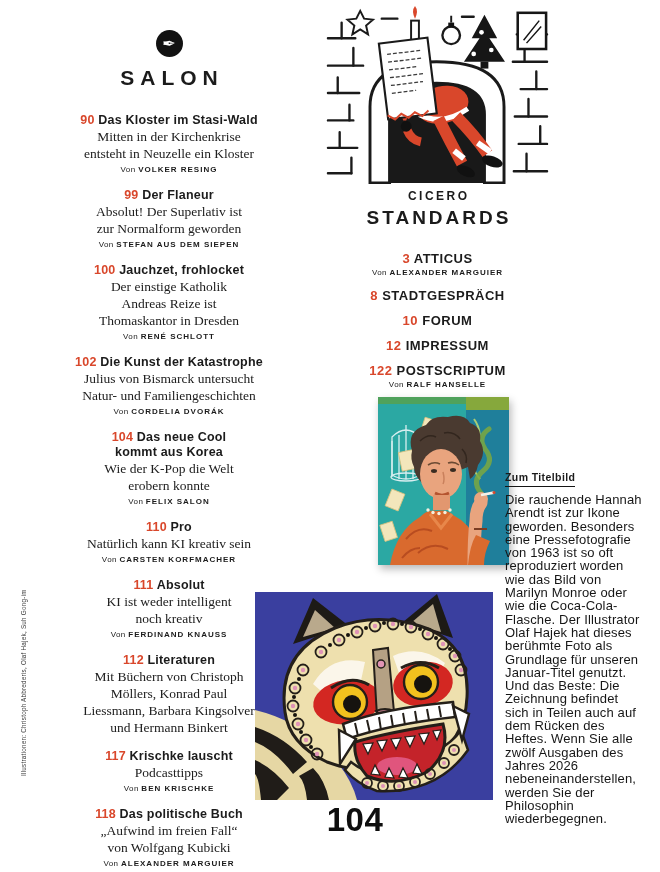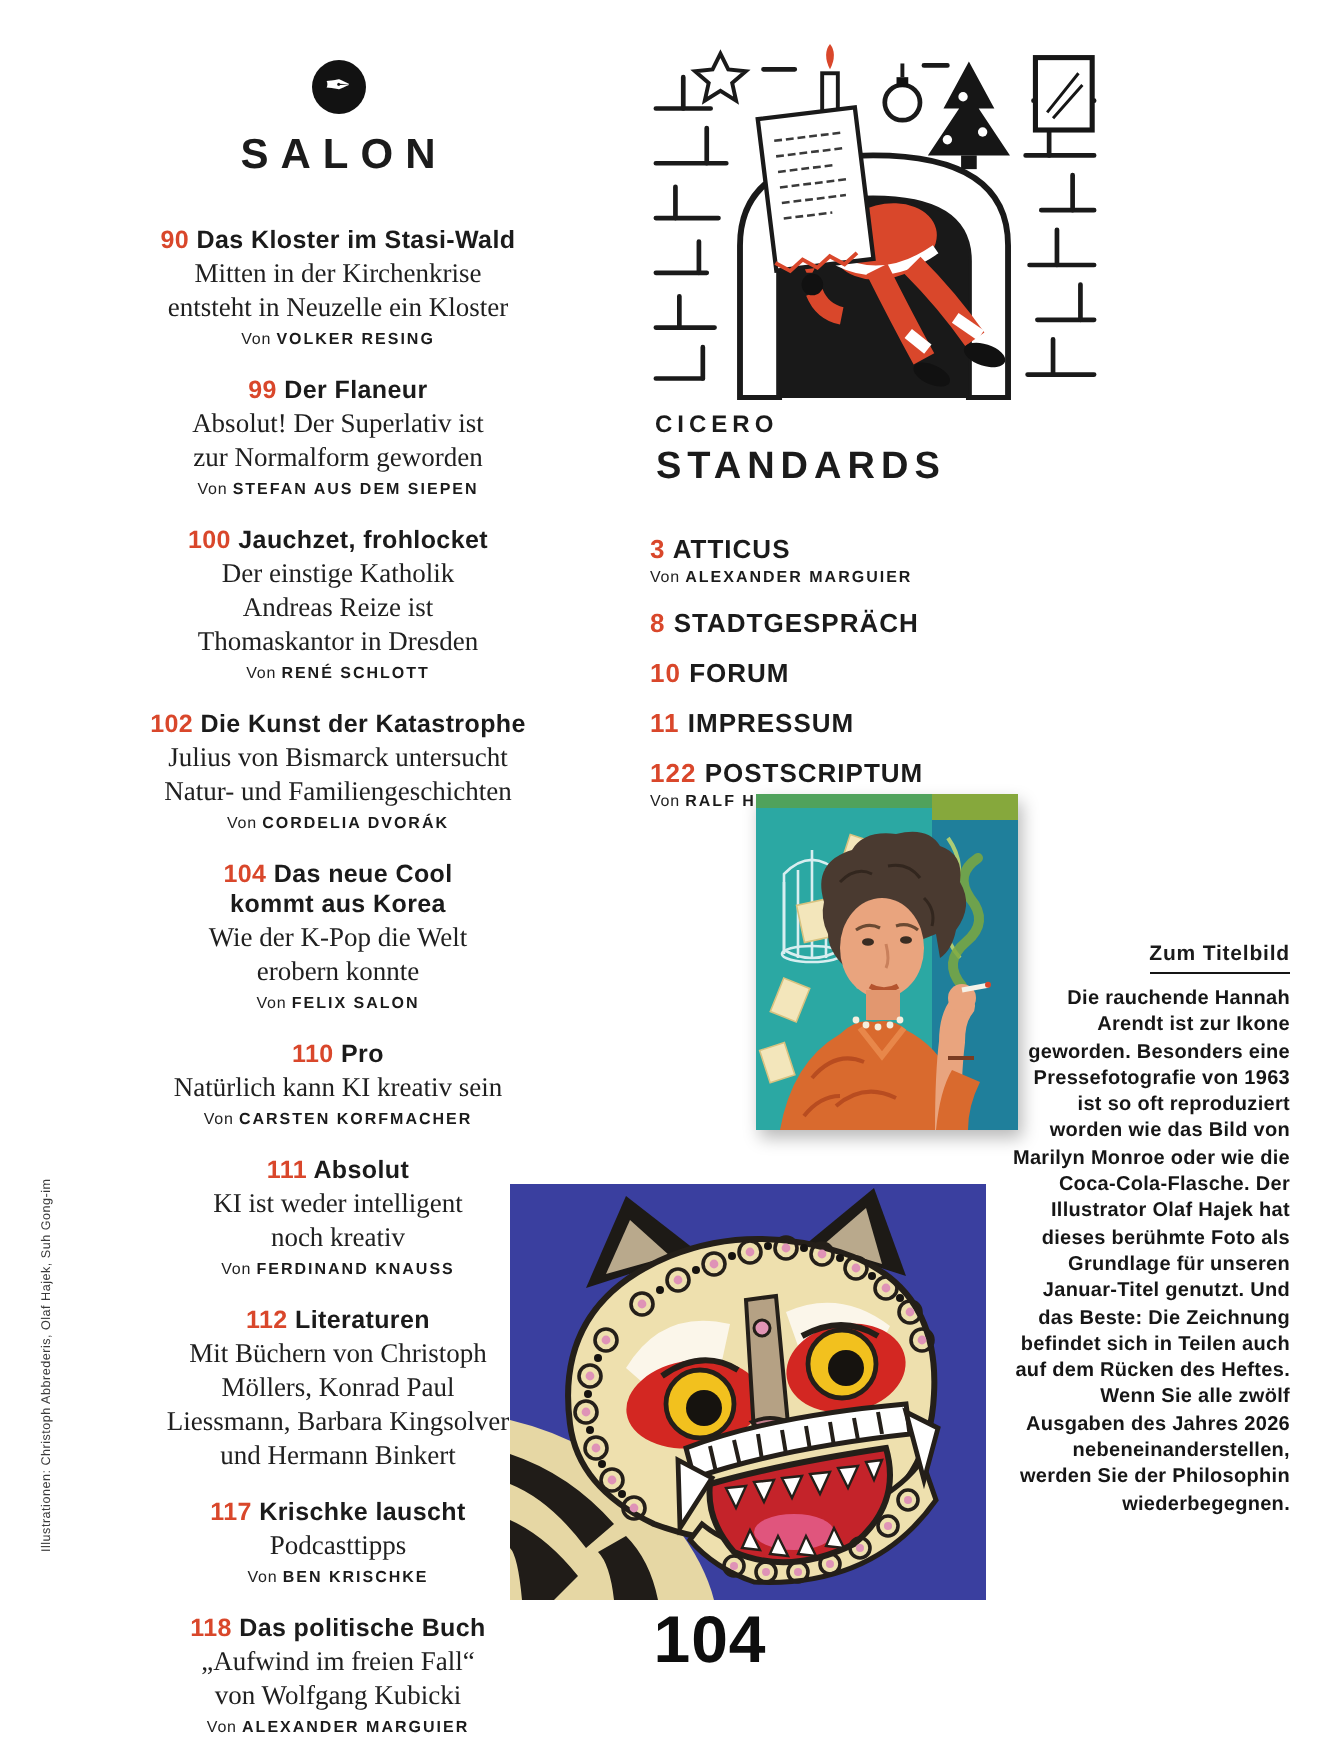--- a/index.html
+++ b/index.html
@@ -22,39 +22,39 @@
   .article-head{font-weight:700;font-size:12.5px;line-height:15px;letter-spacing:.2px;
                 white-space:pre-line;}
   .pgnum{color:var(--accent);margin-top:43px;}
   .article-desc{font-family:"Liberation Serif",serif;font-size:13.5px;line-height:17px;
                 color:#202020;white-space:pre-line;margin-top:0;}
   .byline{font-size:8px;line-height:11px;margin-top:2px;letter-spacing:.4px;}
   .byline .prefix{font-weight:400;color:#222;}
   .byline .author{font-weight:700;letter-spacing:1px;}
 
   
-  .right-col{position:absolute;left:325px;top:20px;width:225px;}
+  .right-col{position:absolute;left:325px;top:4px;width:225px;text-align:center;}
   .santa-svg{display:block;margin:0 auto;}
   .brand{font-weight:700;font-size:12px;letter-spacing:2.5px;text-indent:2.5px;margin-top:5px;}
   .standards-title{font-weight:700;font-size:19px;letter-spacing:3px;text-indent:3px;
                    margin:4px 0 22px 0;}
   .std-item{margin-bottom:10px;}
   .std-head{font-weight:700;font-size:13px;line-height:15px;letter-spacing:.5px;}
   .std-item .byline{margin-top:1px;margin-bottom:3px;}
 
   
   .arendt-fig{position:absolute;left:378px;top:397px;width:131px;height:168px;
               box-shadow:2px 4px 8px rgba(0,0,0,.28);}
   .arendt-fig svg{display:block;}
 
   
-  .titelbild{position:absolute;left:505px;top:467px;width:140px;text-align:right;}
+  .titelbild{position:absolute;left:505px;top:467px;width:140px;text-align:left;}
   .tb-head{display:inline-block;font-weight:700;font-size:10.5px;letter-spacing:.4px;
            border-bottom:1.6px solid #151515;padding-bottom:3px;margin-bottom:6px;}
-  .tb-body{font-weight:700;font-size:10px;line-height:13.3px;letter-spacing:.15px;color:#161616;}
+  .tb-body{font-weight:400;font-size:13px;line-height:13.3px;letter-spacing:.15px;color:#161616;}
 
   
   .cat-fig{position:absolute;left:255px;top:592px;width:238px;height:208px;}
   .cat-fig svg{display:block;}
 
   
   .folio{position:absolute;left:300px;top:801px;width:110px;text-align:center;
          font-weight:700;font-size:33px;letter-spacing:.5px;color:#0e0e0e;}
 </style>
 </head>
@@ -202,21 +202,21 @@
     <div class="std-head"><span class="pgnum">8</span> <span>STADTGESPRÄCH</span></div>
 
   </div>
 
   <div class="std-item">
     <div class="std-head"><span class="pgnum">10</span> <span>FORUM</span></div>
 
   </div>
 
   <div class="std-item">
-    <div class="std-head"><span class="pgnum">11</span> <span>IMPRESSUM</span></div>
+    <div class="std-head"><span class="pgnum">12</span> <span>IMPRESSUM</span></div>
 
   </div>
 
   <div class="std-item">
     <div class="std-head"><span class="pgnum">122</span> <span>POSTSCRIPTUM</span></div>
     <div class="byline"><span class="prefix">Von</span> <span class="author">RALF HANSELLE</span></div>
   </div>
 </div>
   </div>
 

